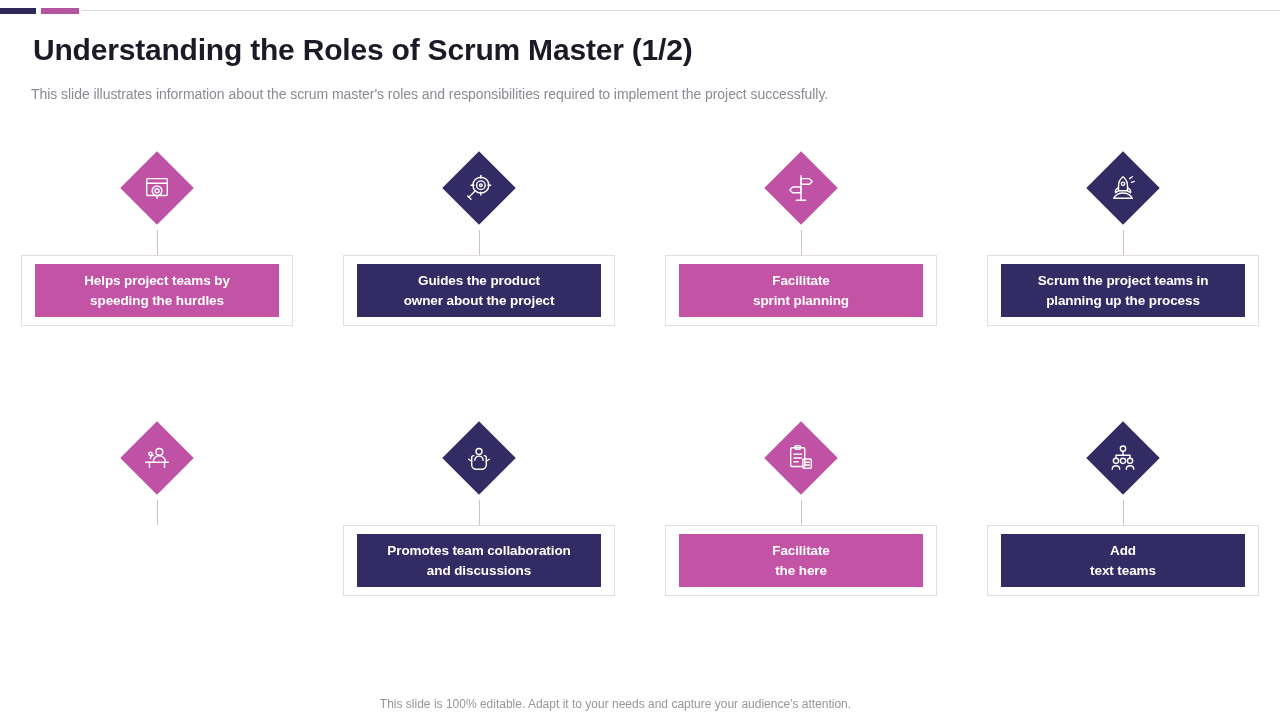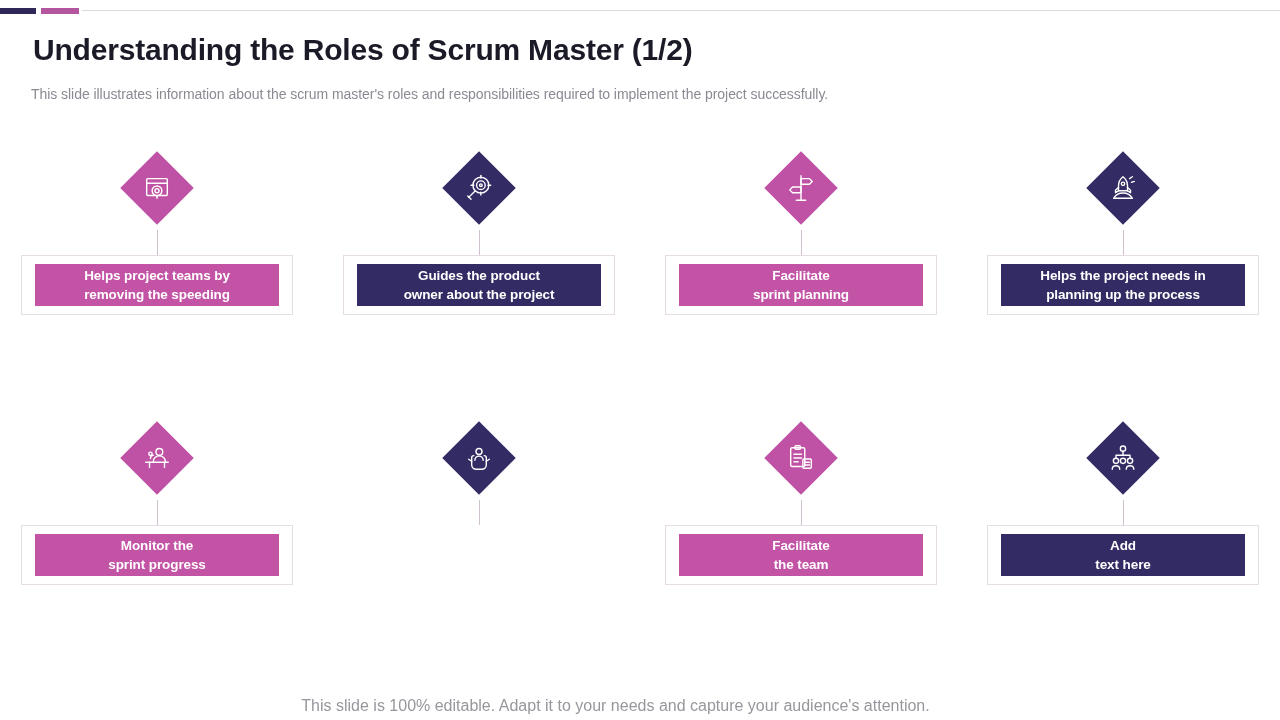--- a/index.html
+++ b/index.html
@@ -130,21 +130,21 @@
     height: 25px;
     background: #cfc0cd;
   }
 
   
   .card {
     position: absolute;
     left: 0;
     top: 105px;
     width: 272px;
-    height: 60px;
+    height: 71px;
     background: #ffffff;
     border: 1px solid #e6dce6;
     padding: 8px 13px;
   }
   .bar {
     width: 100%;
     height: 100%;
     display: flex;
     align-items: center;
     justify-content: center;
@@ -158,21 +158,21 @@
   .bar.pink { background: #c253a5; }
   .bar.navy { background: #332b63; }
 
   
   .footer {
     position: absolute;
     left: 0;
     top: 697px;
     width: 1231px;
     text-align: center;
-    font-size: 16px;
+    font-size: 12px;
     color: #96969d;
   }
 </style>
 </head>
 <body>
 
 <div class="slide">
 
   <div class="top-rule">
     <div class="accent-dark"></div>
@@ -193,21 +193,21 @@
                   <line x1="5" y1="11" x2="27" y2="11"></line>       
                   <circle cx="16" cy="19" r="5.2"></circle>       
                   <circle cx="16" cy="19" r="2.2"></circle>       
                   <line x1="16" y1="24.2" x2="16" y2="27"></line>     
                 </svg></span>
             </div>
           </div>
           <div class="connector"></div>
           <div class="card">
             <div class="bar pink">
-              <div><span>Helps project teams by</span><br><span>removing the speeding</span></div>
+              <div><span>Helps project teams by</span><br><span>speeding the hurdles</span></div>
             </div>
           </div>
         </div>
         <div class="item c1">
           <div class="diamond-wrap">
             <div class="diamond navy">
               <span class="glyph"><svg viewBox="0 0 32 32" fill="none" stroke="#fff" stroke-width="1.5" stroke-linecap="round" stroke-linejoin="round">       
                   <circle cx="18" cy="13" r="8.5"></circle>       
                   <circle cx="18" cy="13" r="4.6"></circle>       
                   <circle cx="18" cy="13" r="1.4"></circle>       
@@ -255,101 +255,101 @@
                   <path d="M20.8 15.5L24 18.5V21l-3.2-2"></path>       
                   <path d="M6 27c2-3.6 5.6-5.6 10-5.6S24 23.4 26 27z"></path>       
                   <line x1="23" y1="6" x2="26" y2="4"></line>       
                   <line x1="25" y1="10" x2="28" y2="9"></line>     
                 </svg></span>
             </div>
           </div>
           <div class="connector"></div>
           <div class="card">
             <div class="bar navy">
-              <div><span>Helps the project needs in</span><br><span>planning up the process</span></div>
+              <div><span>Scrum the project teams in</span><br><span>planning up the process</span></div>
             </div>
           </div>
         </div>
       </div>
     <div class="row" id="row1">
         <div class="item c0">
           <div class="diamond-wrap">
             <div class="diamond pink">
               <span class="glyph"><svg viewBox="0 0 32 32" fill="none" stroke="#fff" stroke-width="1.5" stroke-linecap="round" stroke-linejoin="round">       
                   <circle cx="18.5" cy="9.5" r="3.6"></circle>       
                   <path d="M12 20c0-3.6 2.9-6.3 6.5-6.3S25 16.4 25 20"></path>       
                   <line x1="4" y1="20.5" x2="28" y2="20.5"></line>       
                   <line x1="8" y1="20.5" x2="8" y2="26"></line>       
                   <line x1="24" y1="20.5" x2="24" y2="26"></line>       
                   <path d="M9 16.5c0-2 1.3-3.4 3-3.4"></path>       
                   <circle cx="9" cy="11.5" r="1.8"></circle>     
                 </svg></span>
             </div>
           </div>
           <div class="connector"></div>
-          <div class="card">
-            <div class="bar pink">
-              <div><span>Monitor the</span><br><span>sprint progress</span></div>
-            </div>
-          </div>
         </div>
         <div class="item c1">
           <div class="diamond-wrap">
             <div class="diamond navy">
               <span class="glyph"><svg viewBox="0 0 32 32" fill="none" stroke="#fff" stroke-width="1.5" stroke-linecap="round" stroke-linejoin="round">       
                   <circle cx="16" cy="9" r="3.2"></circle>       
                   <path d="M11.6 18.5c0-2.6 2-4.5 4.4-4.5s4.4 1.9 4.4 4.5"></path>       
                   <path d="M10.5 13.5c-1.3 0-2.3 1-2.3 2.3v7.4c0 2.6 2.1 4.8 4.8 4.8h6c2.7 0 4.8-2.2 4.8-4.8v-7.4c0-1.3-1-2.3-2.3-2.3"></path>       
                   <path d="M8.2 19.5L5 17.3"></path>       
                   <path d="M23.8 19.5L27 17.3"></path>     
                 </svg></span>
             </div>
           </div>
           <div class="connector"></div>
+          <div class="card">
+            <div class="bar navy">
+              <div><span>Promotes team collaboration</span><br><span>and discussions</span></div>
+            </div>
+          </div>
         </div>
         <div class="item c2">
           <div class="diamond-wrap">
             <div class="diamond pink">
               <span class="glyph"><svg viewBox="0 0 32 32" fill="none" stroke="#fff" stroke-width="1.5" stroke-linecap="round" stroke-linejoin="round">       
                   <rect x="5" y="5" width="15" height="20" rx="1.4"></rect>       
                   <rect x="9.6" y="3" width="5.8" height="3.6" rx="1"></rect>       
                   <line x1="8.5" y1="12" x2="16.5" y2="12"></line>       
                   <line x1="8.5" y1="16" x2="16.5" y2="16"></line>       
                   <line x1="8.5" y1="20" x2="13" y2="20"></line>       
                   <rect x="18" y="17" width="9" height="10" rx="1.2"></rect>       
                   <line x1="20" y1="20.5" x2="25" y2="20.5"></line>       
                   <line x1="20" y1="23.5" x2="25" y2="23.5"></line>     
                 </svg></span>
             </div>
           </div>
           <div class="connector"></div>
           <div class="card">
             <div class="bar pink">
-              <div><span>Facilitate</span><br><span>the team</span></div>
+              <div><span>Facilitate</span><br><span>the here</span></div>
             </div>
           </div>
         </div>
         <div class="item c3">
           <div class="diamond-wrap">
             <div class="diamond navy">
               <span class="glyph"><svg viewBox="0 0 32 32" fill="none" stroke="#fff" stroke-width="1.5" stroke-linecap="round" stroke-linejoin="round">       
                   <circle cx="16" cy="6" r="2.8"></circle>       
                   <path d="M16 8.8v4.2M16 13H8.5v3M16 13h7.5v3"></path>       
                   <circle cx="8.5" cy="19" r="2.8"></circle>       
                   <circle cx="23.5" cy="19" r="2.8"></circle>       
                   <circle cx="16" cy="19" r="2.8"></circle>       
                   <path d="M4.5 28c0-2.2 1.8-3.8 4-3.8s4 1.6 4 3.8"></path>       
                   <path d="M19.5 28c0-2.2 1.8-3.8 4-3.8s4 1.6 4 3.8"></path>     
                 </svg></span>
             </div>
           </div>
           <div class="connector"></div>
           <div class="card">
             <div class="bar navy">
-              <div><span>Add</span><br><span>text here</span></div>
+              <div><span>Add</span><br><span>text teams</span></div>
             </div>
           </div>
         </div>
       </div>
   </div>
 
   <div class="footer">This slide is 100% editable. Adapt it to your needs and capture your audience's attention.</div>
 
 </div>
 

